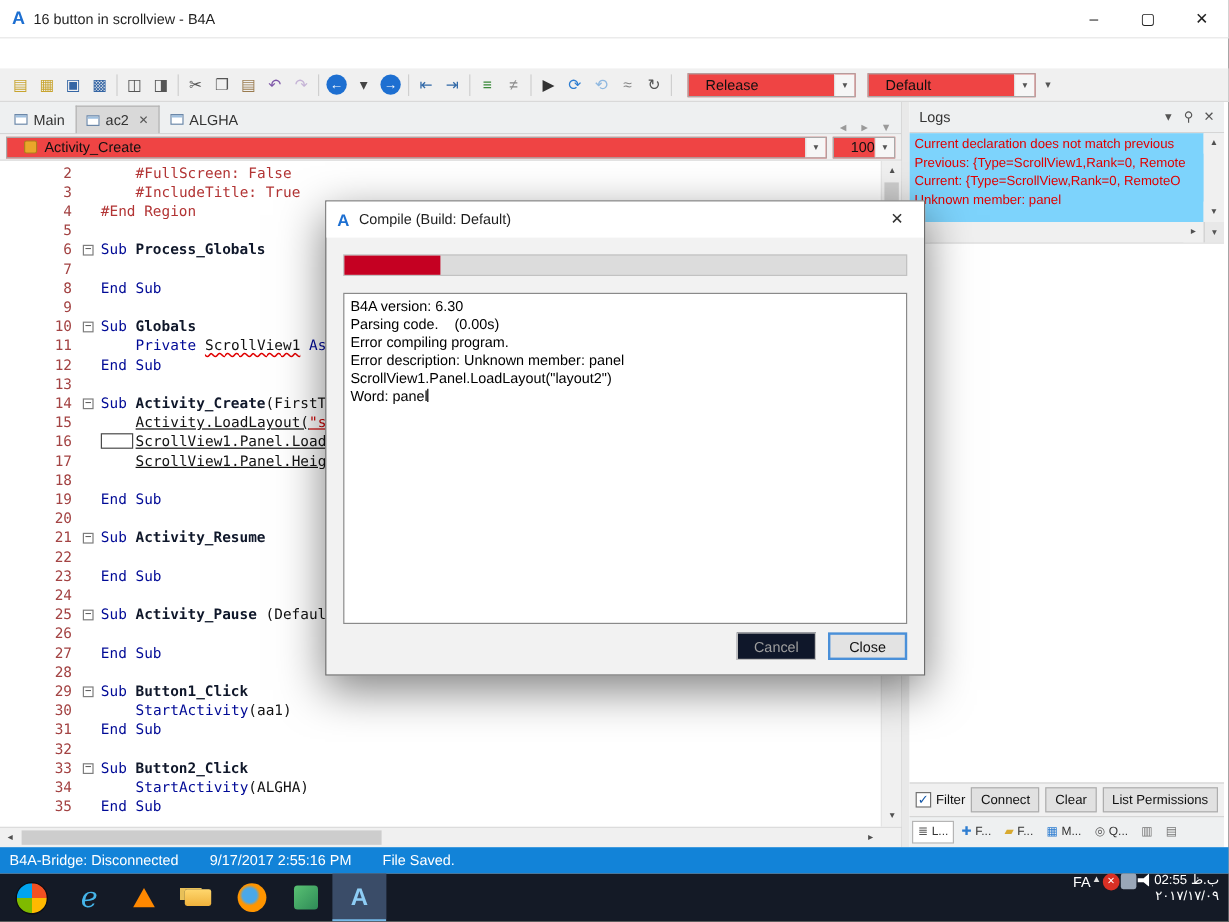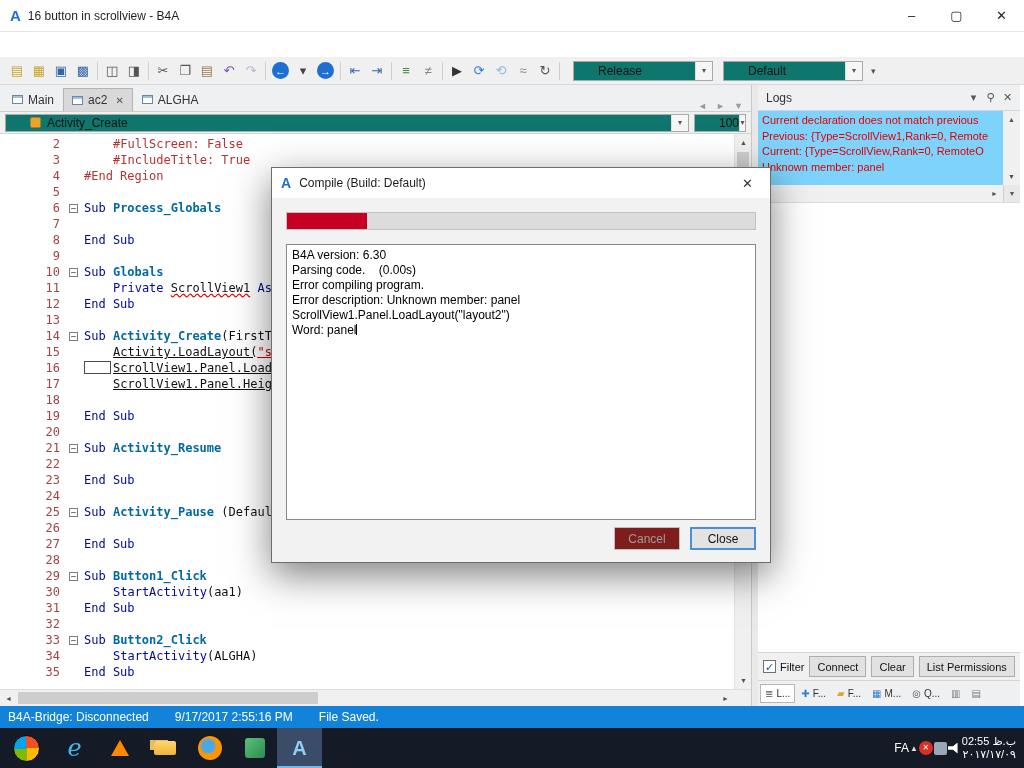--- a/index.html
+++ b/index.html
@@ -17,21 +17,21 @@
   .menubar{position:absolute;left:0;top:32px;width:100%;height:25px;background:#f0f0f0;display:flex;align-items:center;padding-left:4px;box-sizing:border-box;border-bottom:1px solid #e2e2e2}
   .menu-item{font-size:12.5px;color:#111;padding:0 9px;line-height:25px}
   .menu-item.dim{color:#9a9a9a}
 
   
   .toolbar{position:absolute;left:0;top:57px;width:100%;height:28px;background:#f0f0f0;display:flex;align-items:center;padding-left:6px;box-sizing:border-box;border-bottom:1px solid #d9d9d9}
   .tb-icons{display:flex;align-items:center}
   .tb-btn{width:22px;height:22px;display:flex;align-items:center;justify-content:center;font-size:13px}
   .tb-btn.circ{width:17px;height:17px;margin:0 3px;background:#1d6fd1;color:#fff;border-radius:50%;font-size:11px}
   .tb-sep{width:1px;height:18px;background:#cfcfcf;margin:0 3px}
-  .combo{height:20px;background:#0f766e;border:1px solid #a9a9a9;display:flex;align-items:center;font-size:12px;padding-left:24px;box-sizing:border-box;color:#111}
+  .combo{height:20px;background:#ef4444;border:1px solid #a9a9a9;display:flex;align-items:center;font-size:12px;padding-left:14px;box-sizing:border-box;color:#111}
   .toolbar .combo{width:140px;margin-left:10px}
   .combo-caret{margin-left:auto;width:16px;height:100%;display:flex;align-items:center;justify-content:center;font-size:8px;color:#555;border-left:1px solid #e0e0e0;background:#f6f6f6}
   .tb-overflow{margin-left:8px;font-size:9px;color:#555}
 
   
   .content{position:absolute;left:0;top:85px;width:1020px;height:621px;display:flex}
   .editor-pane{width:752px;display:flex;flex-direction:column;background:#fff;border-right:1px solid #c9c9c9;box-sizing:border-box}
   .splitter{width:6px;background:#e9e9e9}
   .logs-pane{flex:1;display:flex;flex-direction:column;background:#f5f6f7;min-width:0}
 
@@ -52,21 +52,21 @@
 
   
   .code-wrap{position:relative;flex:1;overflow:hidden;background:#fff}
   .code{position:absolute;left:0;top:2px;right:17px;bottom:0;overflow:hidden;font-family:"DejaVu Sans Mono","Liberation Mono",monospace;font-size:12px}
   .code-line{position:relative;height:16px;line-height:16px;display:flex;white-space:pre}
   .lineno{width:60px;text-align:right;padding-right:9px;color:#a34343;flex:none}
   .gutter{width:15px;flex:none;display:flex;align-items:center}
   .foldbox{width:9px;height:9px;border:1px solid #7e7e7e;background:#fff;font-size:9px;line-height:7px;text-align:center;color:#444;box-sizing:border-box}
   .codetext{flex:1;color:#111}
   .seg-kw{color:#000a96}
-  .seg-name{color:#0369a1;font-weight:bold}
+  .seg-name{color:#0f172a;font-weight:bold}
   .seg-attr{color:#b23434}
   .seg-str{color:#cc0000}
   .seg-pln{color:#111}
   .u{text-decoration:underline}
   .w{text-decoration:underline wavy #e00000}
   .linemark{position:absolute;left:84px;top:1px;width:27px;height:13px;border:1px solid #4a4a4a;box-sizing:border-box}
 
   
   .sb-btn{position:absolute;width:17px;height:17px;display:flex;align-items:center;justify-content:center;font-size:7px;color:#505050;background:#f0f0f0}
   .sb-thumb{position:absolute;background:#cdcdcd}
@@ -113,42 +113,42 @@
   .tk-app{width:45px;display:flex;align-items:center;justify-content:center}
   .tk-app.app-start{width:52px}
   .tk-app.active{background:#3a4c68;box-shadow:inset 0 -2px 0 #76b9e8}
   .app-start::before{content:"";width:25px;height:25px;border-radius:50%;background:conic-gradient(#f25022 0 90deg,#ffb900 90deg 180deg,#7fba00 180deg 270deg,#00a4ef 270deg 360deg);border:1px solid #0a0d14}
   .app-ie::before{content:"e";font-family:"DejaVu Serif","Liberation Serif",serif;font-style:italic;font-size:24px;color:#45b5ea}
   .app-vlc::before{content:"";width:0;height:0;border-left:9px solid transparent;border-right:9px solid transparent;border-bottom:16px solid #ff8800}
   .app-explorer::before{content:"";width:22px;height:14px;background:linear-gradient(#ffd76e,#f0b23c);border-radius:2px;box-shadow:-6px -3px 0 -2px #e8c058}
   .app-firefox::before{content:"";width:24px;height:24px;border-radius:50%;background:radial-gradient(circle at 42% 42%,#4aa8e8 0 30%,#ff9500 44% 100%)}
   .app-green::before{content:"";width:20px;height:20px;border-radius:3px;background:linear-gradient(135deg,#59c173,#2e8b57)}
   .app-b4a::before{content:"A";font-weight:bold;font-size:20px;color:#8ecdf5}
-  .tray{margin-left:auto;display:flex;align-items:center;gap:1px;padding-right:8px;color:#fff}
+  .tray{margin-left:auto;display:flex;align-items:flex-start;gap:1px;padding-right:8px;color:#fff}
   .tray-lang{font-size:12px}
   .tray-chevron{font-size:8px;color:#ddd}
   .tray-ico.alert{width:14px;height:14px;border-radius:50%;background:#d93025;color:#fff;font-size:8px;line-height:14px;text-align:center}
   .tray-ico.gray{width:13px;height:13px;background:#9aa7b8;border-radius:2px}
   .tray-speaker{width:13px;height:11px;background:#fff;clip-path:polygon(0 35%,40% 35%,75% 0,75% 100%,40% 65%,0 65%)}
   .tray-clock{font-size:11px;line-height:13px;text-align:right}
 
   
   .dialog{position:absolute;left:271px;top:167px;width:500px;height:396px;background:#f2f2f2;border:1px solid #6d6d6d;box-shadow:0 12px 36px rgba(0,0,0,.5);box-sizing:border-box;z-index:50}
   .dlg-title{height:30px;background:#fff;display:flex;align-items:center;padding-left:9px}
   .dlg-title .app-logo{margin:0 8px 0 0;font-size:14px}
   .dlg-title-text{font-size:12px;color:#1d1d1d}
   .dlg-close{margin-left:auto;width:45px;height:30px;display:flex;align-items:center;justify-content:center;font-size:13px;color:#333}
   .dlg-progress{position:absolute;left:14px;right:14px;top:44px;height:18px;background:#dcdcdc;border:1px solid #c2c2c2;box-sizing:border-box}
   .dlg-progress-fill{height:100%;background:#c50022}
   .dlg-log{position:absolute;left:14px;right:14px;top:76px;height:276px;background:#fff;border:1px solid #8a8a8a;padding:3px 5px;font-size:12px;overflow:hidden;box-sizing:border-box}
   .dlg-line{line-height:15px;white-space:pre;color:#000}
   .text-caret{display:inline-block;width:1px;height:11px;background:#000;vertical-align:-1px}
   .dlg-buttons{position:absolute;right:14px;bottom:12px;display:flex;gap:10px}
   .dlg-buttons .wbtn{height:23px;min-width:66px;font-size:12px}
-  .wbtn.disabled{color:#9d9d9d;background:#7f1d1d;border-color:#bfbfbf}
+  .wbtn.disabled{color:#9d9d9d;background:#0f172a;border-color:#bfbfbf}
   .wbtn.focused{border:2px solid #4a90d9;background:#e3e3e3}
 </style>
 </head>
 <body>
 
 <div class="window">
 
   <div class="titlebar">
     <span class="app-logo">A</span>
     <span class="win-title">16 button in scrollview - B4A</span>

